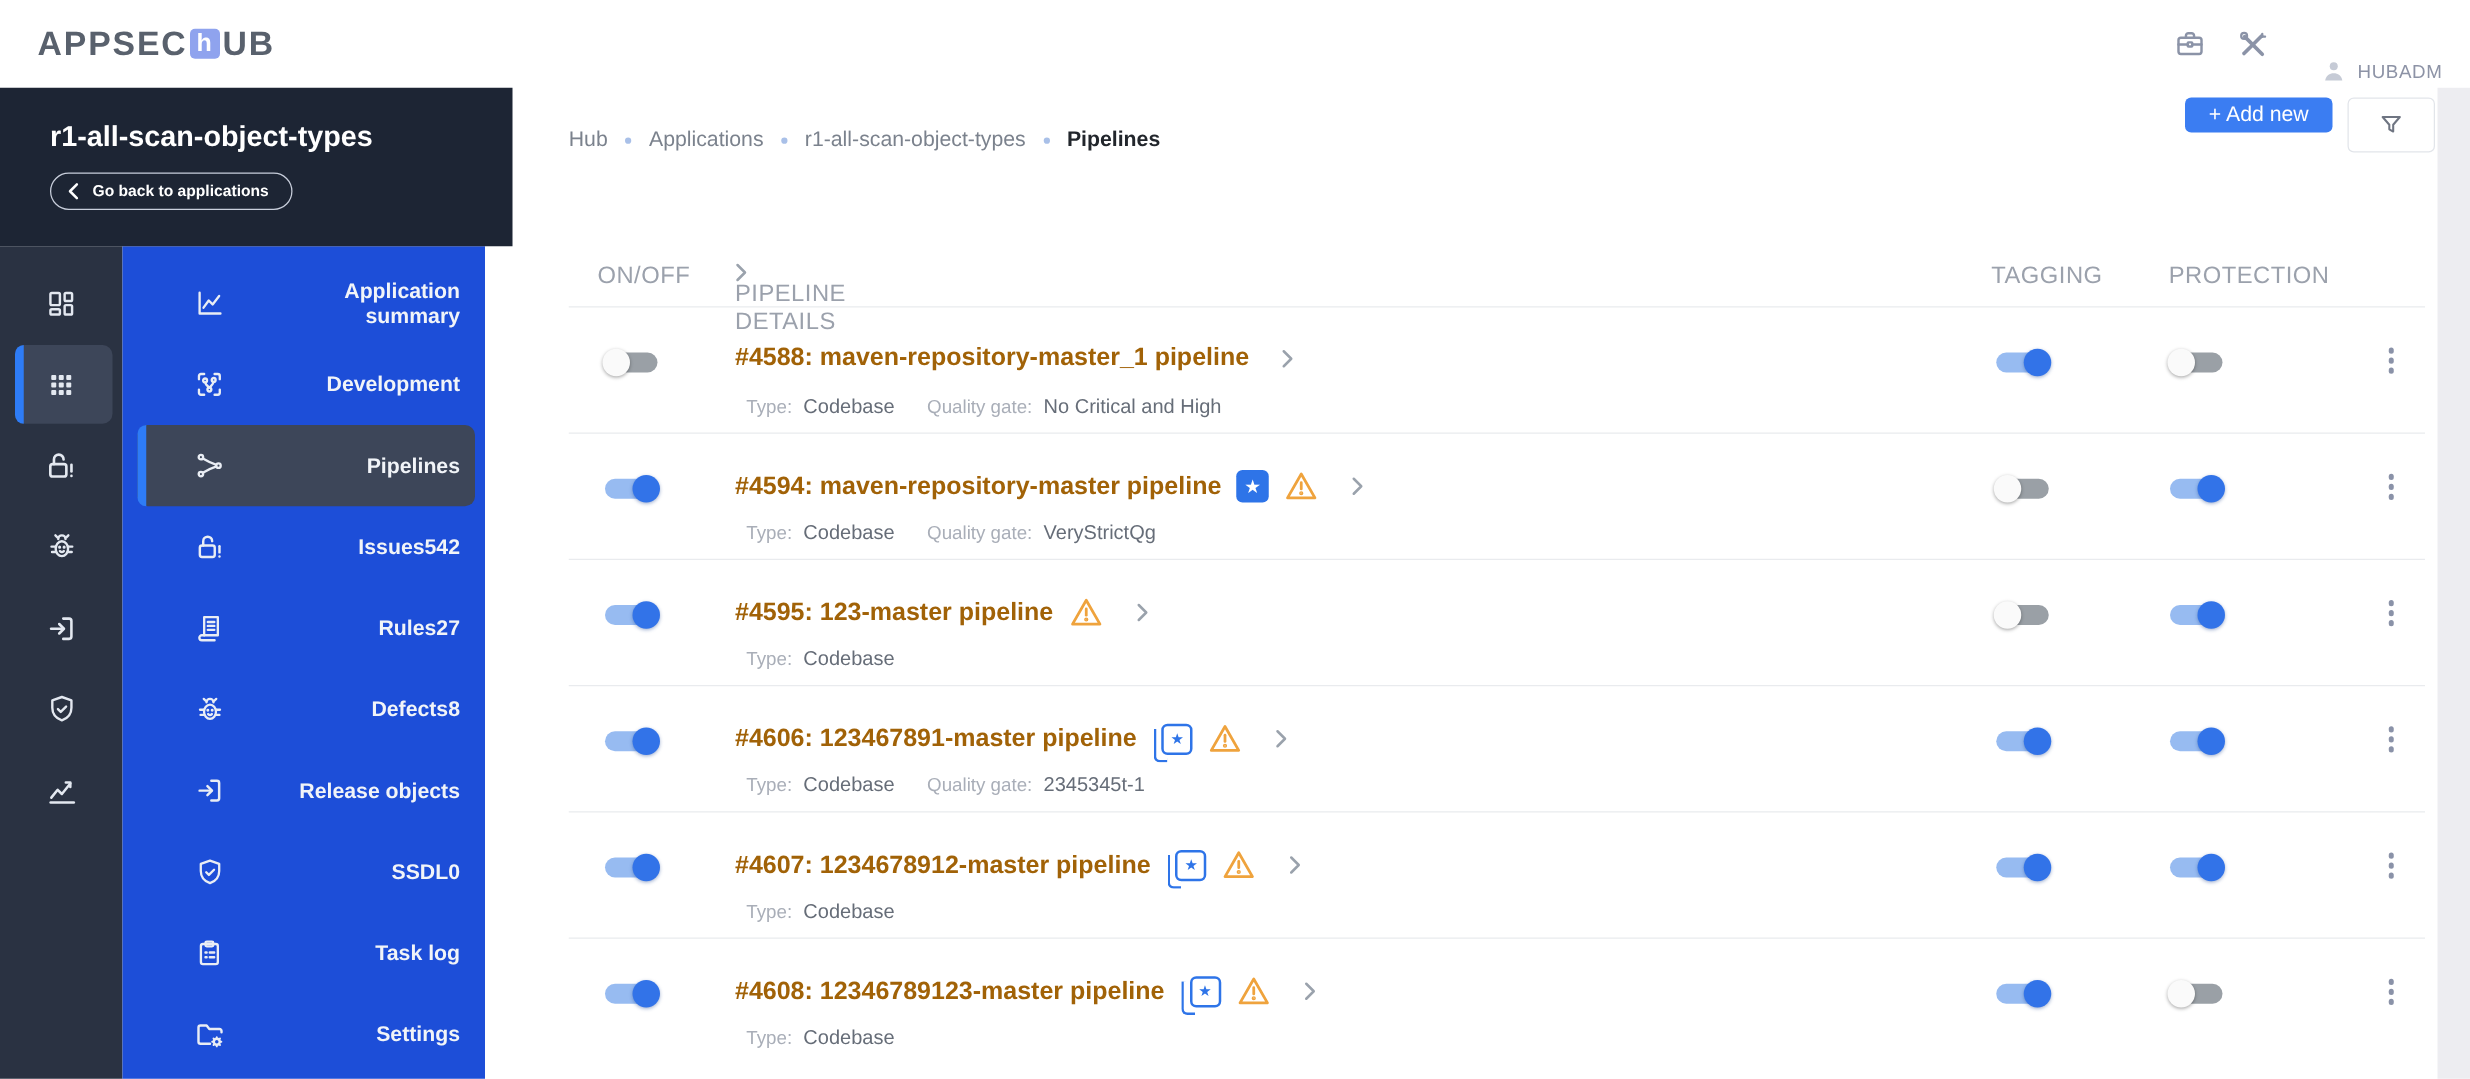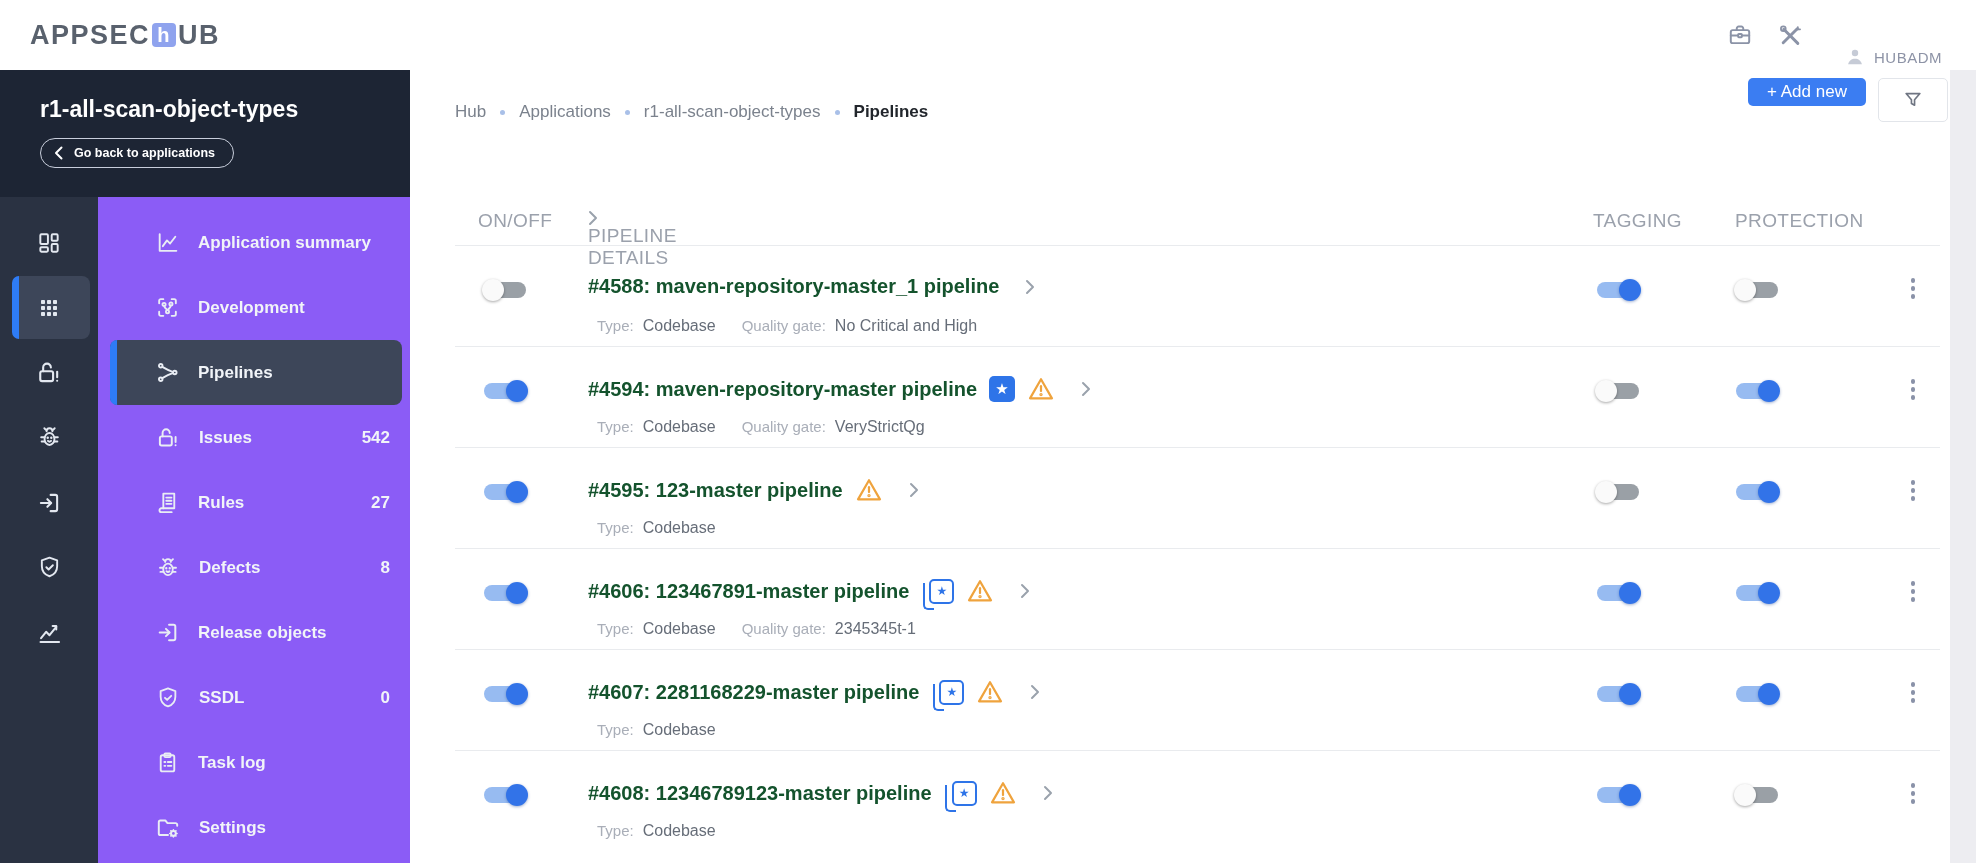--- a/index.html
+++ b/index.html
@@ -1,37 +1,37 @@
 <!DOCTYPE html>
 <html><head>
 <meta charset="utf-8">
 <style>
   *{margin:0;padding:0;box-sizing:border-box;}
   html,body{width:1976px;height:863px;}
   body{position:relative;background:#fff;overflow:hidden;font-family:"Liberation Sans",sans-serif;}
   svg{display:block;}
 
   
-  .topbar{position:absolute;left:0;top:0;width:100%;height:70px;background:#fff;display:flex;align-items:center;justify-content:space-between;padding:0 34px 0 30px;z-index:5;}
+  .topbar{position:absolute;left:0;top:0;width:100%;height:70px;background:#fff;display:flex;align-items:center;justify-content:space-between;padding:0 22px 0 30px;z-index:5;}
   .logo{display:flex;align-items:center;font-weight:700;font-size:27px;letter-spacing:1.5px;color:#59616d;}
   .logo-box{width:24px;height:24px;background:#8fa3ee;border-radius:4px;color:#fff;display:flex;align-items:center;justify-content:center;font-size:20px;font-weight:700;margin:0 2px;}
   .top-actions{display:flex;align-items:center;gap:24px;}
   .top-icon{color:#8b93a7;}
   .user{display:flex;align-items:center;gap:8px;color:#8d93a6;font-size:15px;letter-spacing:.5px;margin-left:16px;margin-top:44px;}
 
   
   .side-head{position:absolute;left:0;top:70px;width:410px;height:127px;background:#1d2534;padding:26px 0 0 40px;z-index:4;}
   .side-title{color:#fff;font-size:23px;font-weight:700;}
   .back-btn{margin-top:15px;display:inline-flex;align-items:center;gap:11px;border:1.5px solid #c8cedb;border-radius:16px;padding:7px 18px 7px 13px;color:#fff;font-size:12.5px;font-weight:700;background:transparent;cursor:pointer;}
   .rail{position:absolute;left:0;top:197px;bottom:0;width:98px;background:#2a3242;padding-top:13px;z-index:3;}
   .rail-item{height:65px;display:flex;align-items:center;justify-content:center;color:#e3e8f0;position:relative;cursor:pointer;}
   .rail-item.active::before{content:'';position:absolute;left:12px;right:8px;top:1px;bottom:1px;background:#3d4659;border-radius:8px;}
   .rail-item.active::after{content:'';position:absolute;left:12px;width:7px;top:1px;bottom:1px;background:#2e7cf6;border-radius:7px 0 0 7px;}
   .rail-item > *{position:relative;z-index:1;}
-  .menu{position:absolute;left:98px;top:197px;bottom:0;width:312px;background:#8b5cf6;padding-top:13px;z-index:3;}
+  .menu{position:absolute;left:98px;top:197px;bottom:0;width:290px;background:#1d4ed8;padding-top:13px;z-index:3;text-align:right;}
   .menu-item{height:65px;margin:0 8px 0 12px;display:flex;align-items:center;padding:0 12px 0 45px;position:relative;color:#f1f4f8;border-radius:8px;cursor:pointer;}
   .menu-item.active{background:#3d4659;}
   .menu-item.active::before{content:'';position:absolute;left:0;top:0;bottom:0;width:7px;background:#2e7cf6;border-radius:7px 0 0 7px;}
   .menu-item .mi-icon{margin-right:18px;color:#e9edf4;}
   .menu-item .mi-label{flex:1;font-size:17px;font-weight:700;}
   .menu-item .mi-count{font-size:17px;font-weight:700;}
 
   
   .main{position:absolute;left:410px;top:70px;right:0;bottom:0;background:#fff;}
   .scroll-strip{position:absolute;right:0;top:70px;bottom:0;width:26px;background:#ededf1;z-index:2;}
@@ -52,21 +52,21 @@
   .th-protection{left:1280px;}
   .row{height:101px;border-top:1px solid #e9ebee;position:relative;}
   .sw{width:42px;height:16px;border-radius:8px;background:#9aa0a6;position:relative;cursor:pointer;}
   .sw::after{content:'';position:absolute;width:22px;height:22px;border-radius:50%;top:-3px;left:-2px;background:#fafafa;box-shadow:0 1px 3px rgba(0,0,0,.35);}
   .sw.on{background:#97bbf1;}
   .sw.on::after{left:22px;background:#3273e8;box-shadow:0 1px 3px rgba(20,60,140,.4);}
   .sw-main{position:absolute;left:29px;top:36px;}
   .sw-tag{position:absolute;left:1142px;top:36px;}
   .sw-prot{position:absolute;left:1281px;top:36px;}
   .title-line{position:absolute;left:133px;top:29px;display:flex;align-items:center;gap:12px;}
-  .p-title{font-size:20px;font-weight:700;color:#14532d;}
+  .p-title{font-size:20px;font-weight:700;color:#a16207;}
   .badge-star{width:26px;height:26px;border-radius:5px;background:#2e74e8;color:#fff;display:flex;align-items:center;justify-content:center;font-size:15px;}
   .badge-stack{width:25px;height:25px;border-radius:5px;border:2.2px solid #2e74e8;color:#2e74e8;display:flex;align-items:center;justify-content:center;font-size:12px;position:relative;margin-left:8px;}
   .badge-stack::before{content:'';position:absolute;left:-8.5px;top:2px;width:9px;height:25px;border-left:2.2px solid #2e74e8;border-bottom:2.2px solid #2e74e8;border-radius:0 0 0 5px;}
   .row-chevron{margin-left:14px;cursor:pointer;}
   .sub{position:absolute;left:142px;top:71px;display:flex;align-items:baseline;font-size:15px;}
   .sub .lbl{color:#a9aeb8;margin-right:9px;}
   .sub .val{color:#666d78;font-size:16px;margin-right:26px;}
   .kebab{position:absolute;left:1450px;top:32px;width:16px;display:flex;flex-direction:column;align-items:center;gap:3.5px;cursor:pointer;}
   .kebab i{width:4.5px;height:4.5px;border-radius:50%;background:#8a92a8;}
 </style>
@@ -441,21 +441,21 @@
       <div class="kebab">
           <i></i>
           <i></i>
           <i></i>
         </div>
     </div>
 
     <div class="row">
       <div class="sw sw-main on"></div>
       <div class="title-line">
-        <span class="p-title">#4607: 2281168229-master pipeline</span>
+        <span class="p-title">#4607: 1234678912-master pipeline</span>
         <span class="badge-stack">★</span>
         <span>
           <svg width="28" height="26" viewBox="0 0 24 22" fill="none" stroke="#efa33d" stroke-width="1.9" stroke-linecap="round" stroke-linejoin="round">
               <path d="M12 2.6 21.4 19H2.6z"></path>
               <path d="M12 8.6v4.2"></path>
               <circle cx="12" cy="15.8" r="0.5" fill="#efa33d"></circle>
             </svg>
         </span>
         <svg class="row-chevron" width="10" height="16" viewBox="0 0 10 16" fill="none" stroke="#9aa2ac" stroke-width="2" stroke-linecap="round" stroke-linejoin="round">
             <path d="m2 2 6 6-6 6"></path>

